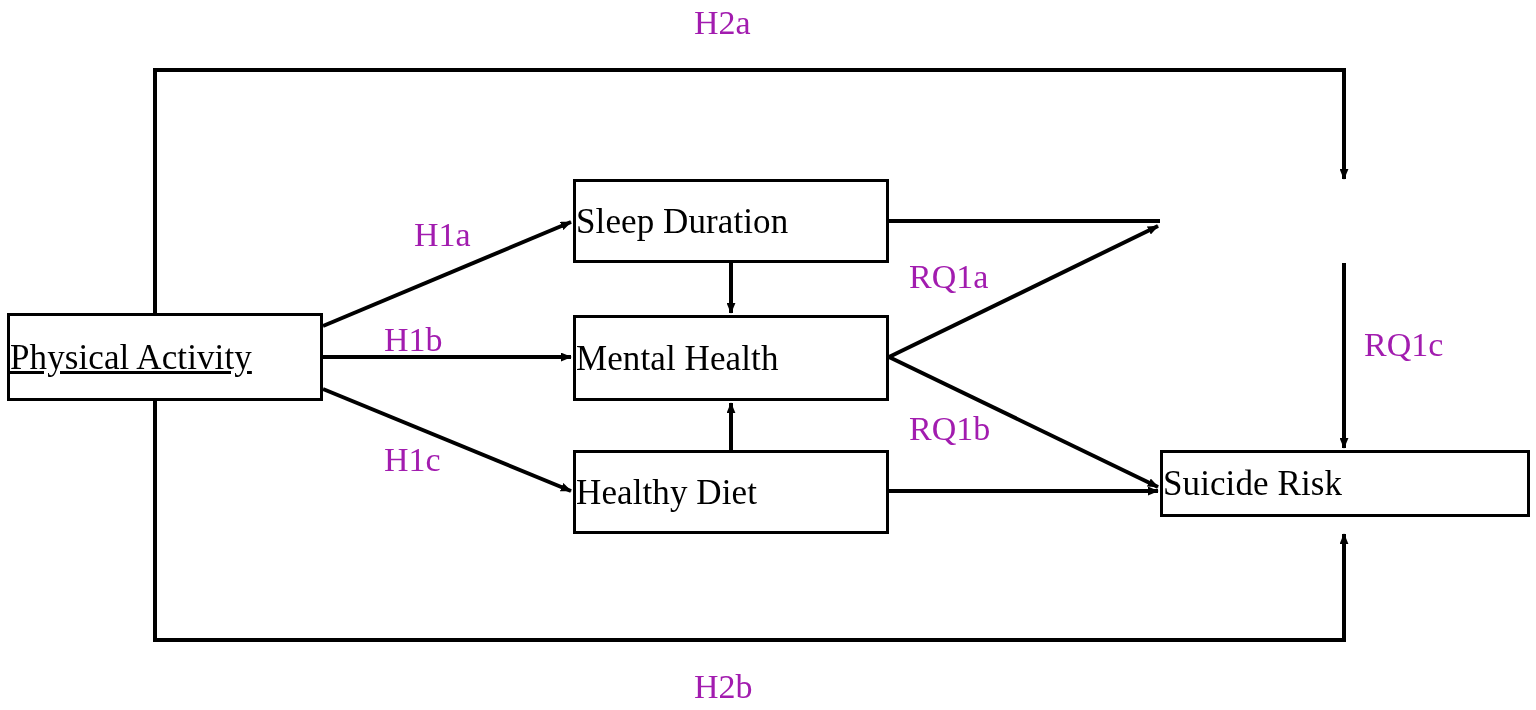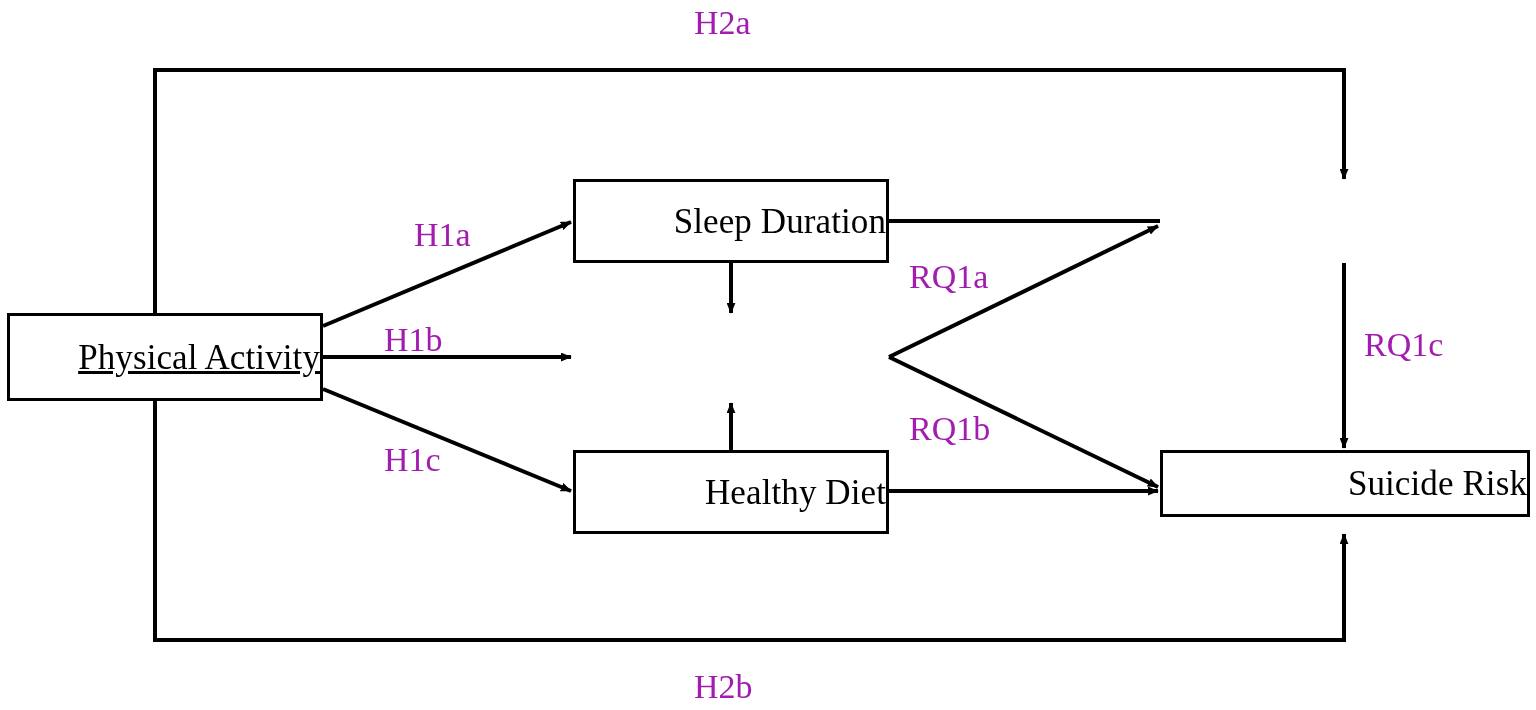--- a/index.html
+++ b/index.html
@@ -23,21 +23,21 @@
     width: 1536px;
     height: 710px;
   }
   .node-box {
     position: absolute;
     box-sizing: border-box;
     border: 3px solid #000000;
     background: #ffffff;
     display: flex;
     align-items: center;
-    justify-content: flex-end;
+    justify-content: flex-start;
     color: #000000;
   }
   .node-label {
     font-size: 35px;
     line-height: 1;
     letter-spacing: 0.1px;
     white-space: nowrap;
     color: #000000;
   }
   .edge-label {
@@ -103,20 +103,23 @@
   </svg>
 
   <div class="node-box" id="node-physical-activity">
     <span class="node-label">Physical Activity</span>
   </div>
 
   <div class="node-box" id="node-sleep-duration">
     <span class="node-label">Sleep Duration</span>
   </div>
 
+  <div class="node-box" id="node-mental-health">
+    <span class="node-label">Mental Health</span>
+  </div>
 
   <div class="node-box" id="node-healthy-diet">
     <span class="node-label">Healthy Diet</span>
   </div>
 
 
   <div class="node-box" id="node-suicide-risk">
     <span class="node-label">Suicide Risk</span>
   </div>
 

